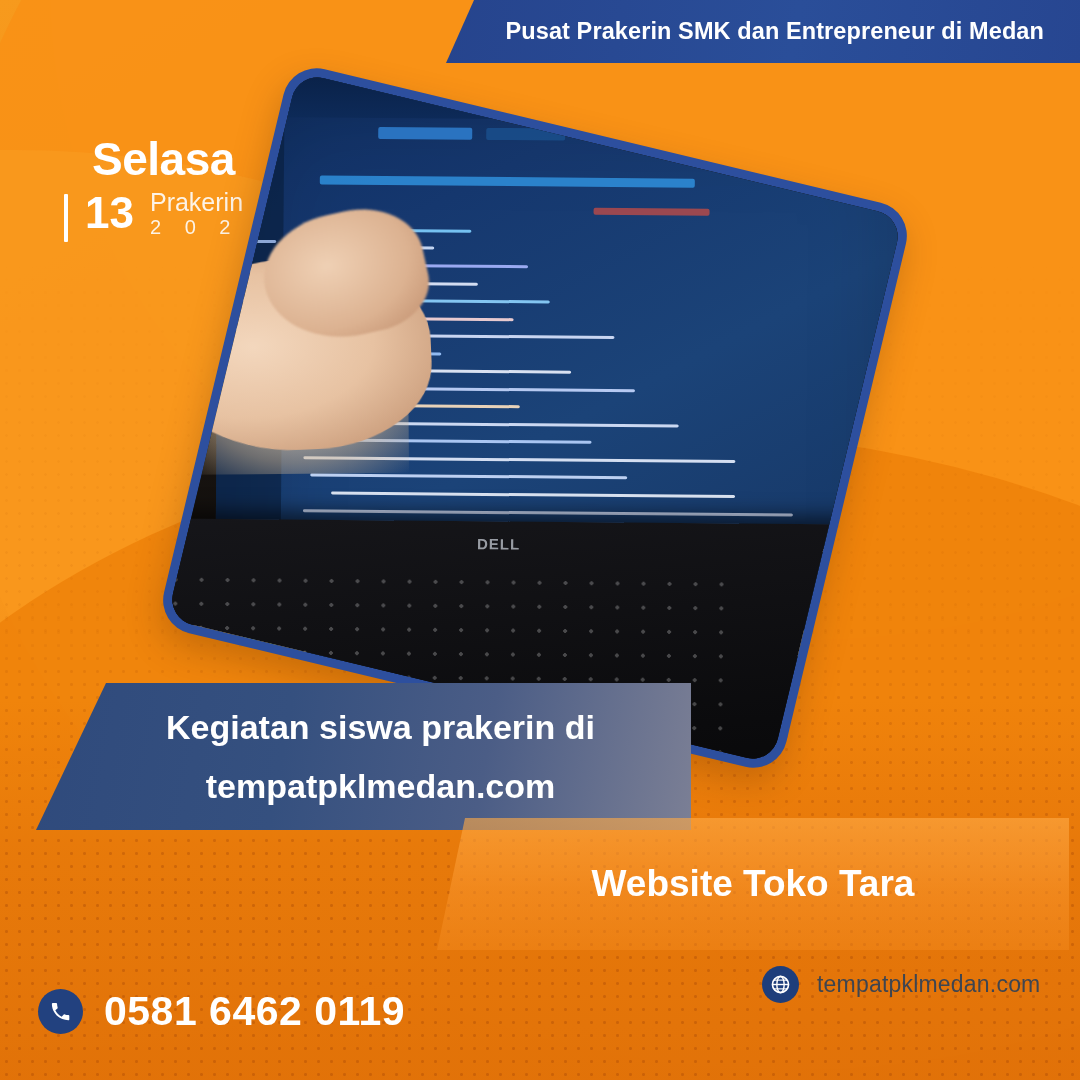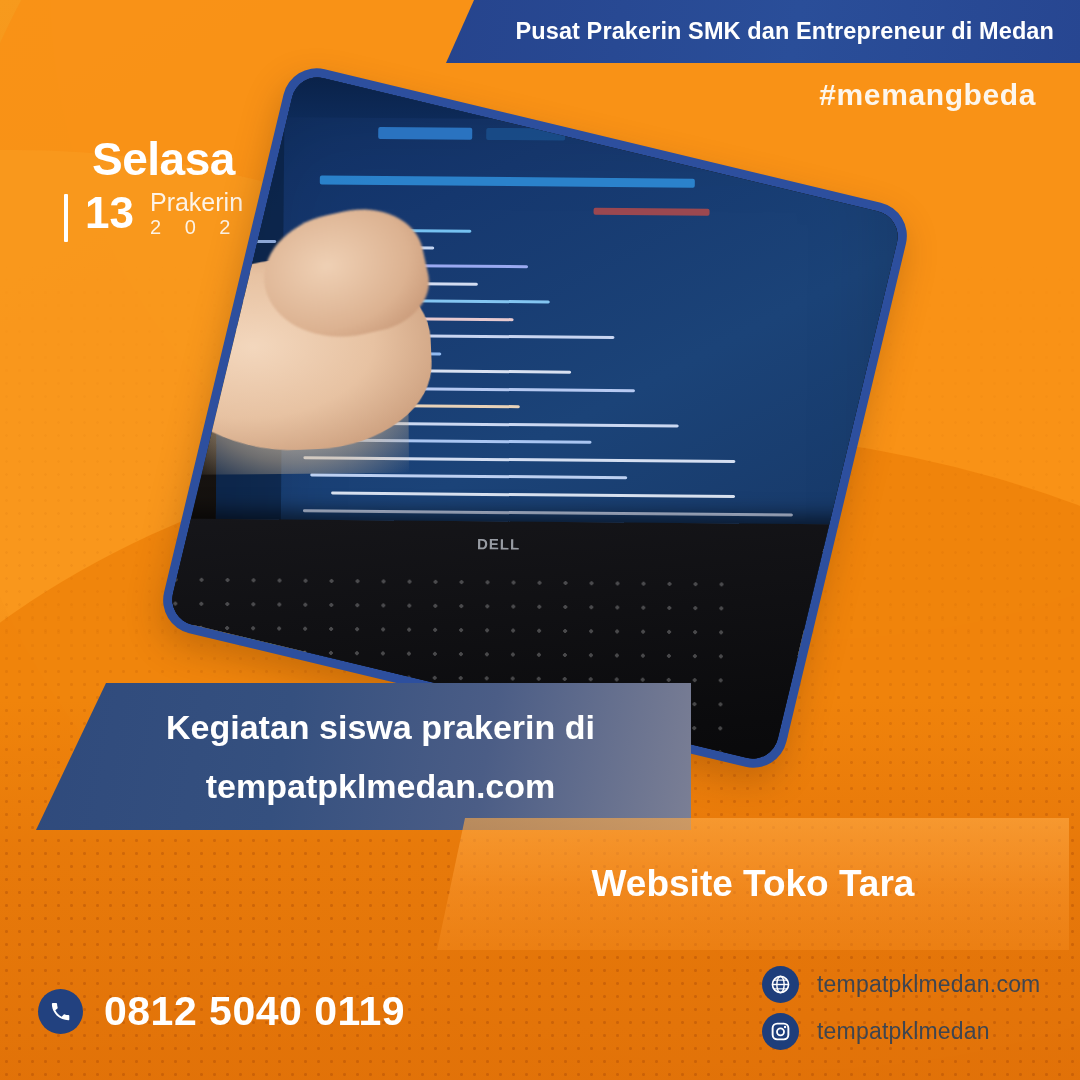--- a/index.html
+++ b/index.html
@@ -66,21 +66,21 @@
             mask-image:linear-gradient(180deg,rgba(0,0,0,0) 40%,rgba(0,0,0,.5) 100%);
     pointer-events:none;
   }
 
   
   .header-bar{
     position:absolute;top:0;right:0;width:634px;height:63px;
     background:linear-gradient(100deg,#26448d 0%,#2a4e99 55%,#274691 100%);
     clip-path:polygon(28px 0, 100% 0, 100% 100%, 0 100%);
     display:flex;align-items:center;justify-content:flex-end;
-    padding-right:26px;box-sizing:border-box;
+    padding-right:36px;box-sizing:border-box;
   }
   .header-title{
     color:#ffffff;font-size:23.5px;font-weight:bold;letter-spacing:.1px;
     white-space:nowrap;
   }
   .hashtag{
     position:absolute;top:78px;right:44px;
     color:#fdf6ec;font-size:30px;font-weight:bold;letter-spacing:.6px;
     white-space:nowrap;
   }
@@ -251,21 +251,20 @@
   <div class="swoosh sw4"></div>
   <div class="swoosh sw3"></div>
   <div class="swoosh sw5"></div>
   <div class="sw6"></div>
   <div class="dots2"></div>
   <div class="dots"></div>
 
   <div class="header-bar">
     <span class="header-title">Pusat Prakerin SMK dan Entrepreneur di Medan</span>
   </div>
-  <div class="hashtag">#memangbeda</div>
 
 
   <div class="date-block">
     <div class="date-day">Selasa</div>
     <div class="date-row">
       <div class="date-rule"></div>
       <div class="date-num">13</div>
       <div class="date-mon-wrap">
         <div class="date-month">Prakerin</div>
         <div class="date-year">2 0 2 4</div>
@@ -347,41 +346,31 @@
   <div class="subtitle">
     <div class="subtitle-line">Website Toko Tara</div>
   </div>
 
   <div class="phone">
     <span class="circle-ico">
       <svg width="23" height="23" viewBox="0 0 24 24">
         <path d="M6.6 10.8c1.4 2.8 3.8 5.2 6.6 6.6l2.2-2.2c.3-.3.7-.4 1.1-.2 1.2.4 2.4.6 3.7.6.6 0 1 .4 1 1V20c0 .6-.4 1-1 1C10.6 21 3 13.4 3 4c0-.6.4-1 1-1h3.4c.6 0 1 .4 1 1 0 1.3.2 2.5.6 3.7.1.4 0 .8-.2 1.1l-2.2 2z" fill="#ffffff"></path>
       </svg>
     </span>
-    <span class="phone-number">0812 5040 0119</span>
+    <span class="phone-number">0581 6462 0119</span>
   </div>
 
   <div class="contacts">
     <div class="contact-row">
       <span class="contact-ico">
         <svg width="21" height="21" viewBox="0 0 24 24">
           <circle cx="12" cy="12" r="9.2" fill="none" stroke="#ffffff" stroke-width="1.9"></circle>
           <ellipse cx="12" cy="12" rx="4.2" ry="9.2" fill="none" stroke="#ffffff" stroke-width="1.6"></ellipse>
           <line x1="2.8" y1="12" x2="21.2" y2="12" stroke="#ffffff" stroke-width="1.6"></line>
           <line x1="4.2" y1="7" x2="19.8" y2="7" stroke="#ffffff" stroke-width="1.3"></line>
           <line x1="4.2" y1="17" x2="19.8" y2="17" stroke="#ffffff" stroke-width="1.3"></line>
         </svg>
       </span>
       <span class="contact-text">tempatpklmedan.com</span>
     </div>
-    <div class="contact-row">
-      <span class="contact-ico">
-        <svg width="21" height="21" viewBox="0 0 24 24">
-          <rect x="3" y="3" width="18" height="18" rx="5.2" fill="none" stroke="#ffffff" stroke-width="2.2"></rect>
-          <circle cx="12" cy="12.4" r="4" fill="none" stroke="#ffffff" stroke-width="2.1"></circle>
-          <circle cx="17.2" cy="6.9" r="1.35" fill="#ffffff"></circle>
-        </svg>
-      </span>
-      <span class="contact-text">tempatpklmedan</span>
-    </div>
   </div>
 
 </div>
 
 </body></html>

